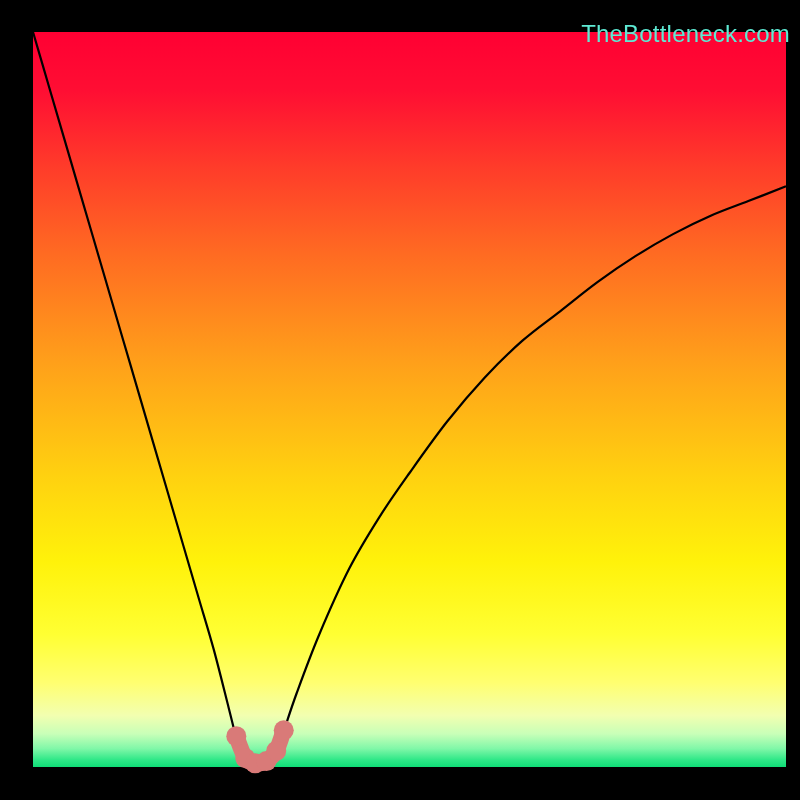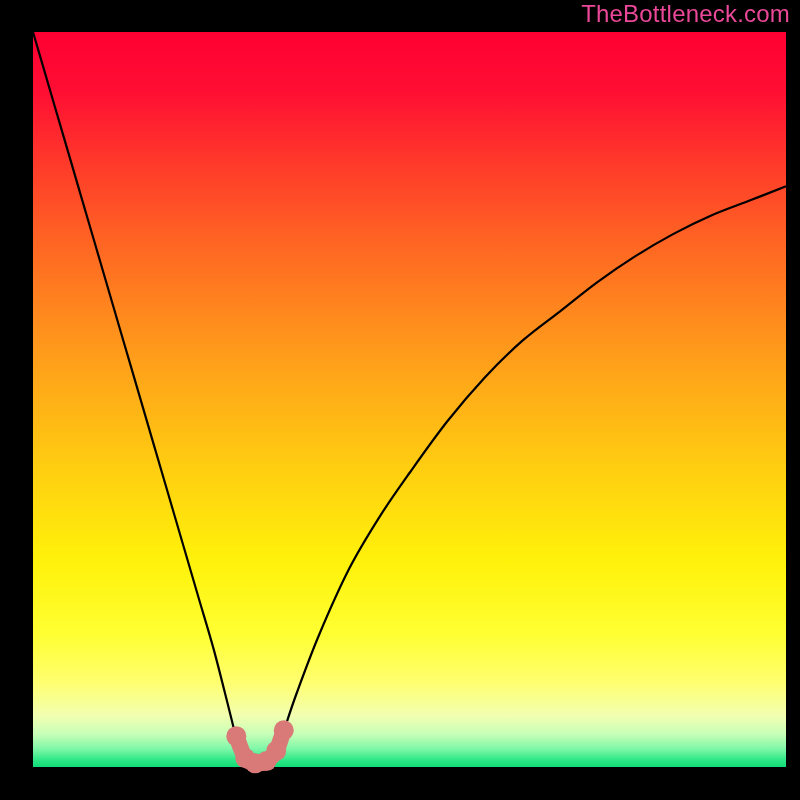--- a/index.html
+++ b/index.html
@@ -12,25 +12,25 @@
     font-family: Arial, Helvetica, sans-serif;
   }
   .frame {
     position: relative;
     width: 800px;
     height: 800px;
     background: #000;
   }
   .watermark {
     position: absolute;
-    top: 0;
+    top: 20px;
     right: 10px;
     font-size: 24px;
     font-weight: 500;
-    color: #ec4899;
+    color: #5eead4;
     letter-spacing: 0.2px;
     z-index: 10;
   }
   svg {
     position: absolute;
     top: 0;
     left: 0;
   }
 </style>
 </head>

